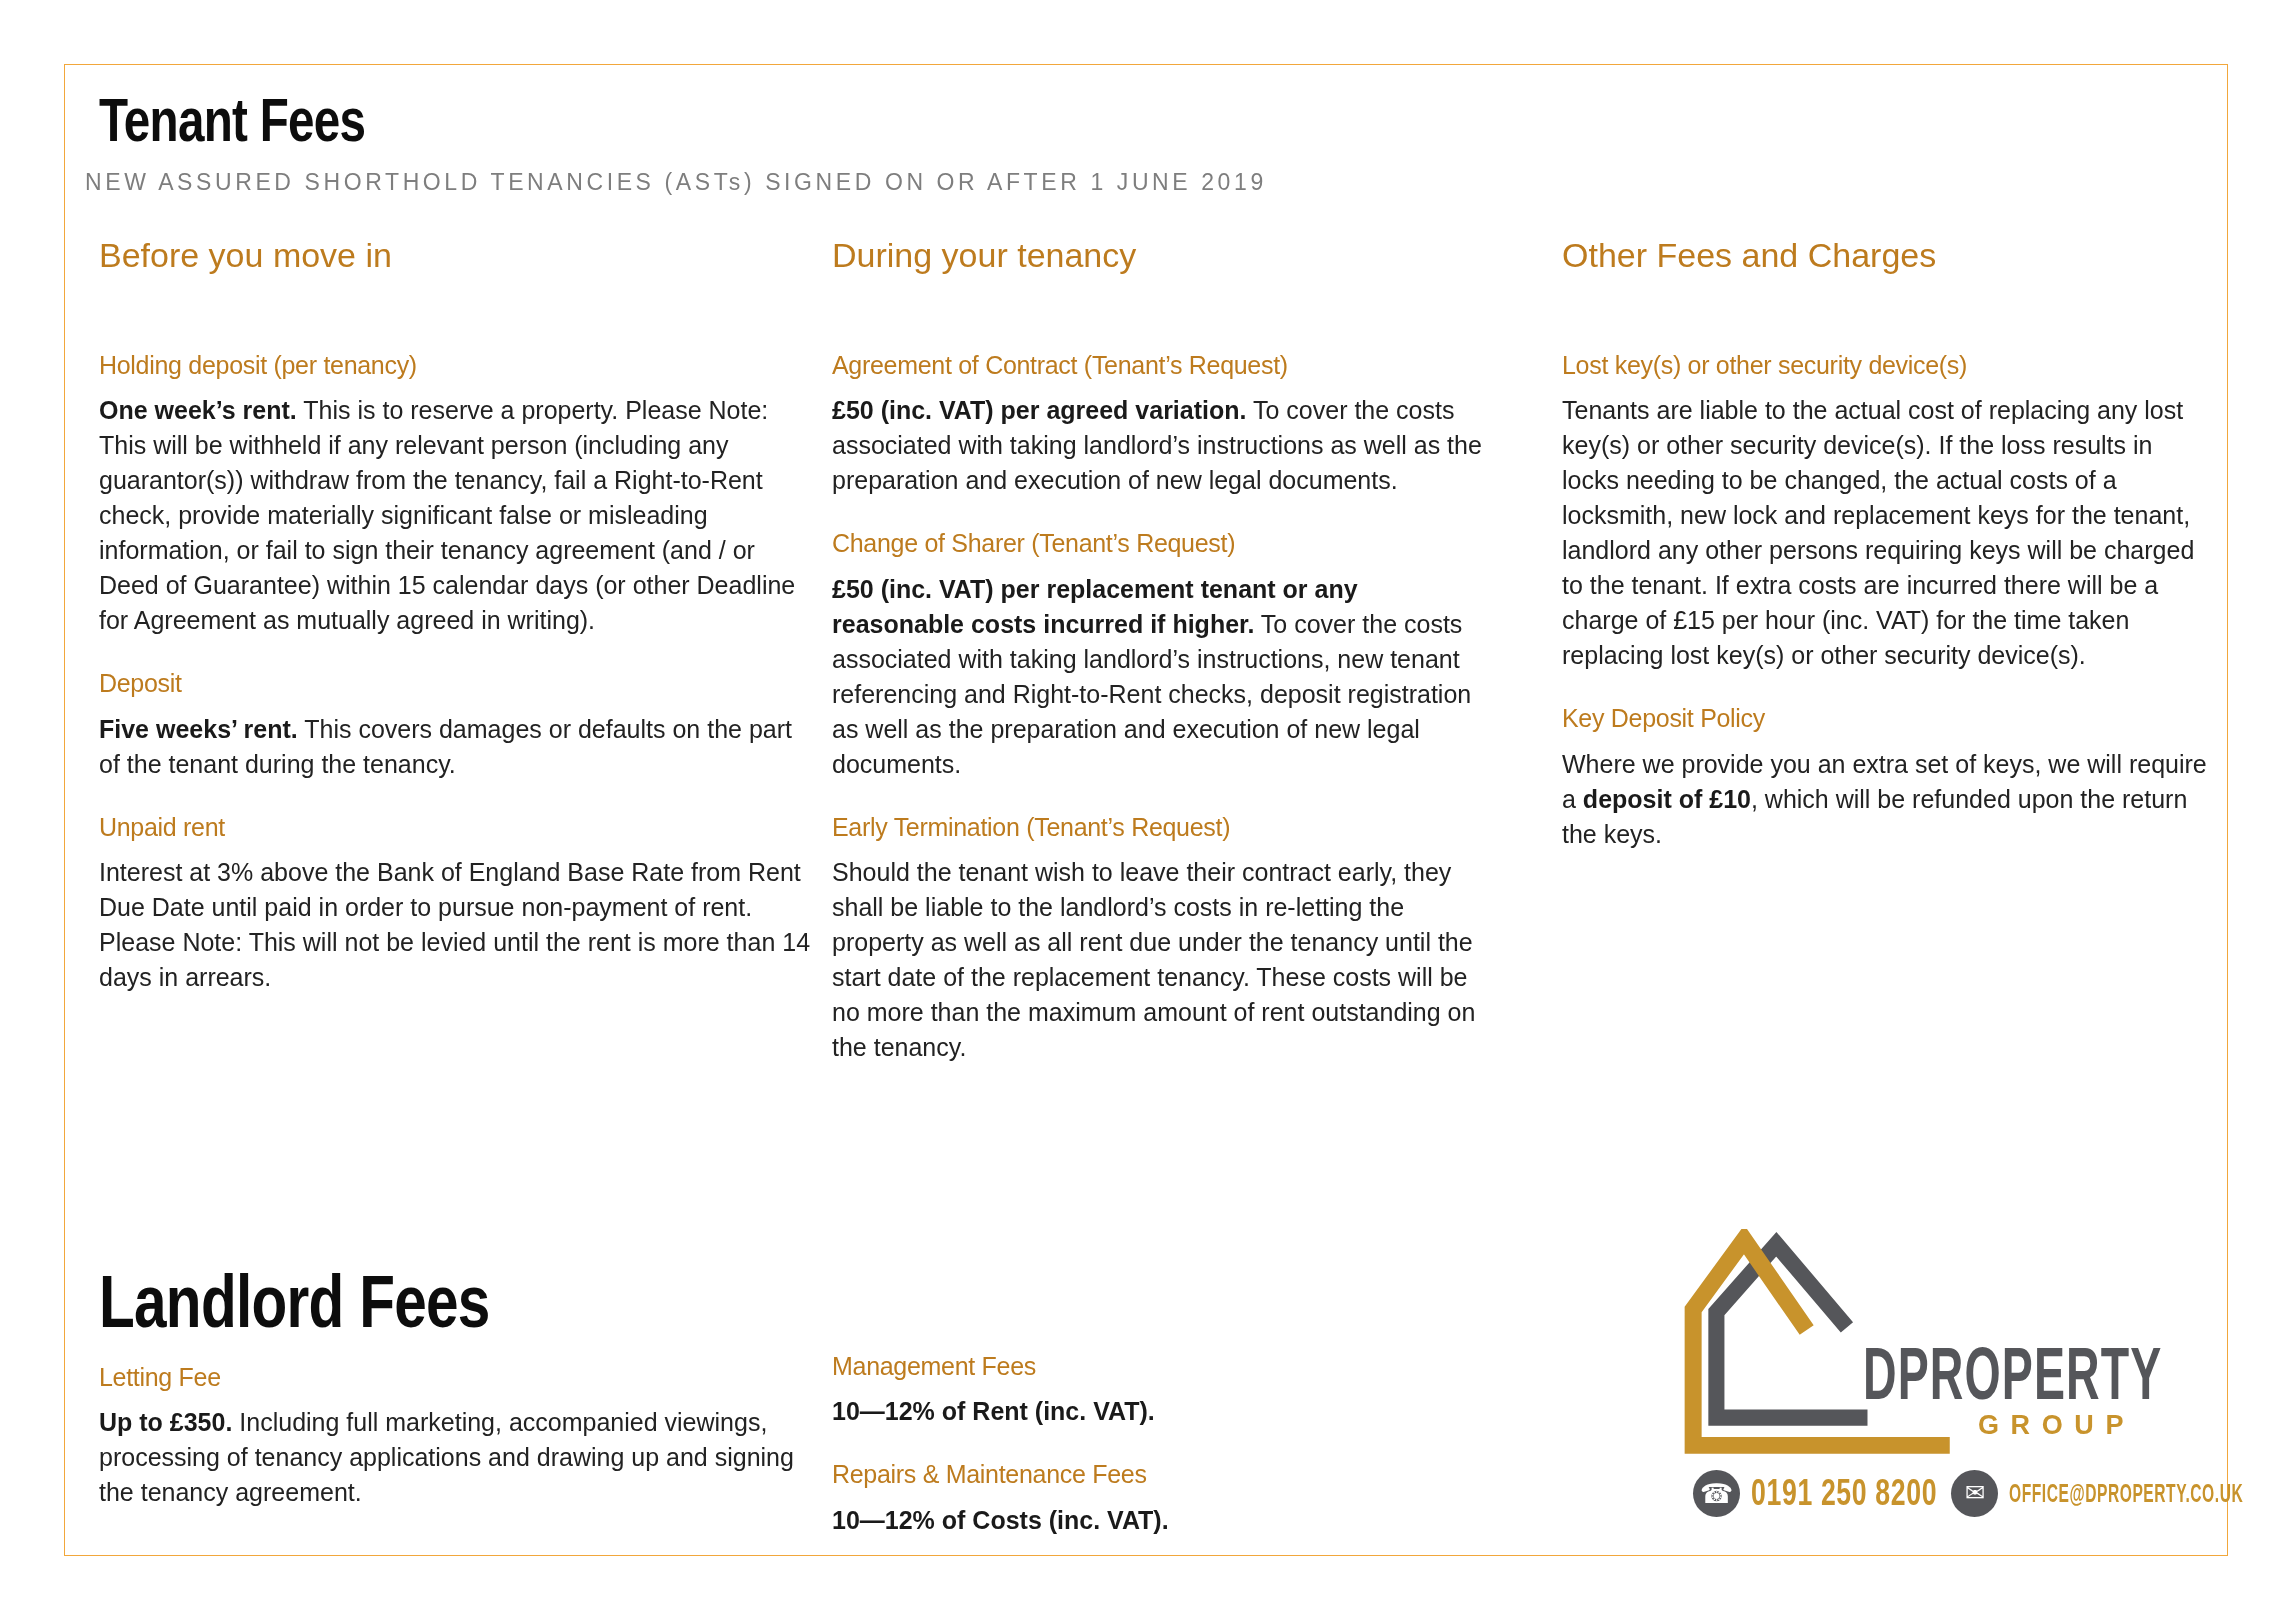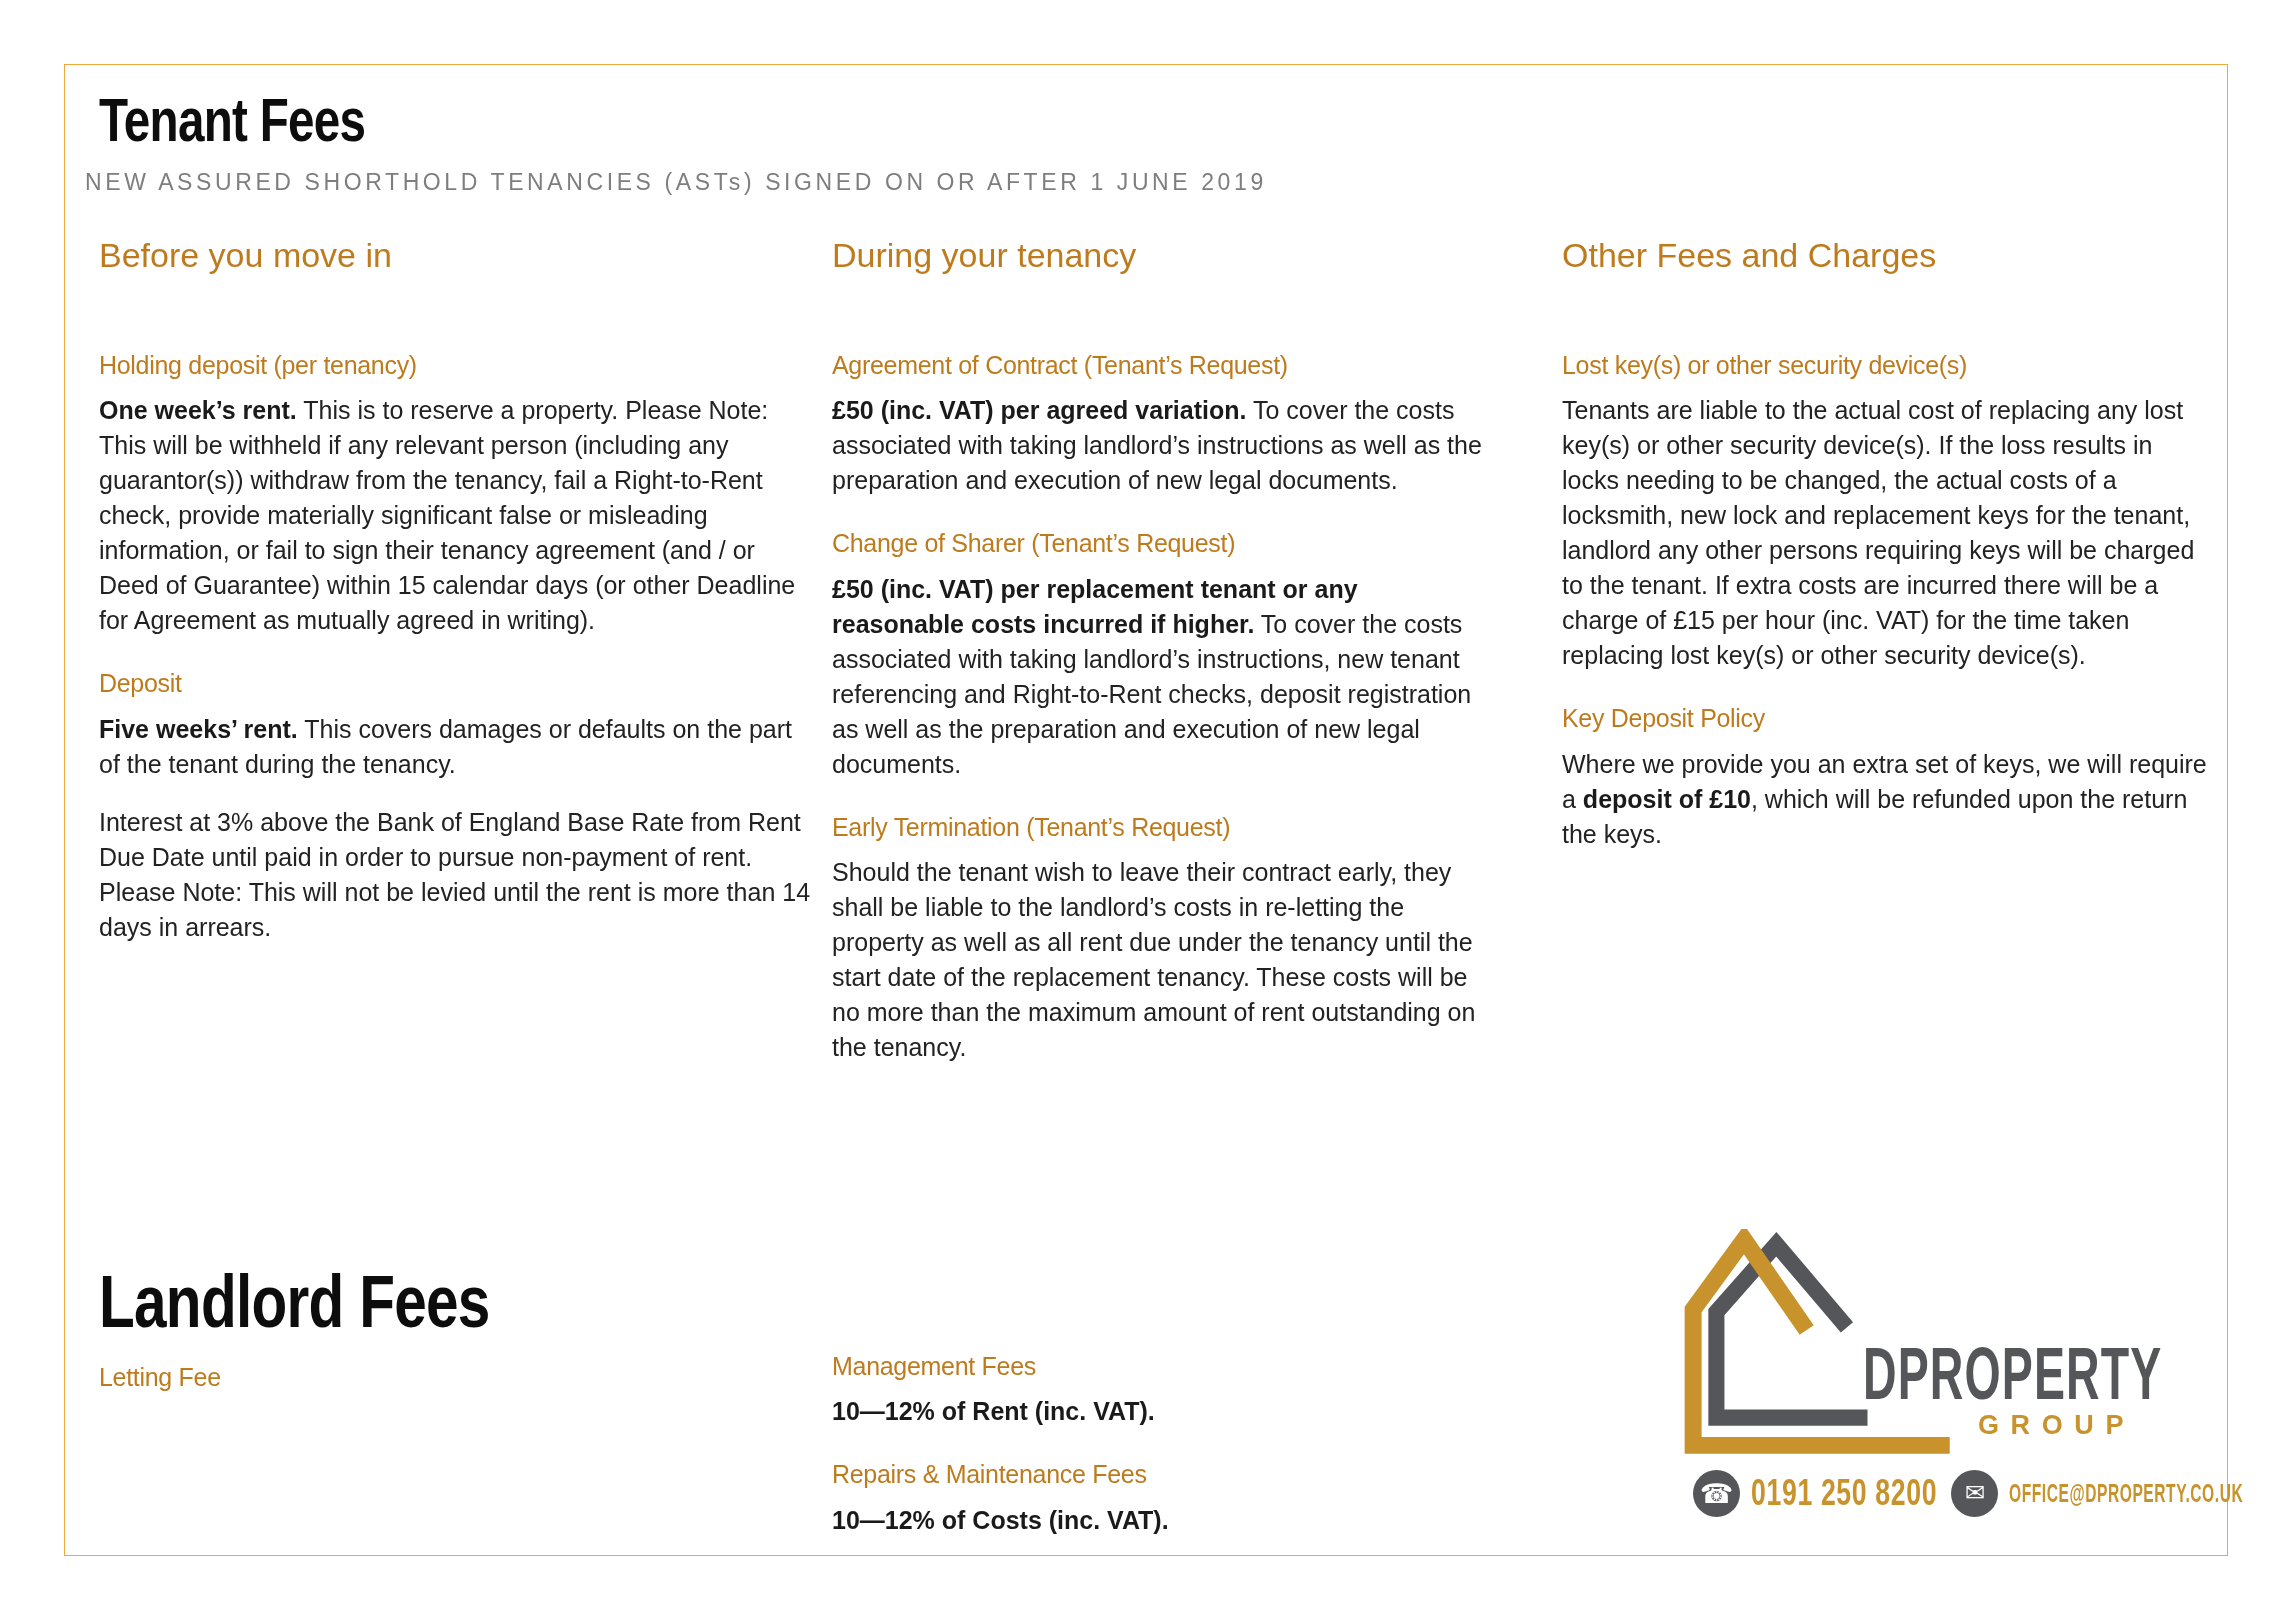--- a/index.html
+++ b/index.html
@@ -131,20 +131,21 @@
     <h2 class="col-heading">Before you move in</h2>
     <div class="sec">
       <h3>Holding deposit (per tenancy)</h3>
       <p><span></span><b>One week’s rent.</b><span> This is to reserve a property. Please Note: This will be withheld if any relevant person (including any guarantor(s)) withdraw from the tenancy, fail a Right-to-Rent check, provide materially significant false or misleading information, or fail to sign their tenancy agreement (and / or Deed of Guarantee) within 15 calendar days (or other Deadline for Agreement as mutually agreed in writing).</span></p>
     </div>
     <div class="sec">
       <h3>Deposit</h3>
       <p><span></span><b>Five weeks’ rent.</b><span> This covers damages or defaults on the part of the tenant during the tenancy.</span></p>
     </div>
     <div class="sec">
+      <h3>Unpaid rent</h3>
       <p><span>Interest at 3% above the Bank of England Base Rate from Rent Due Date until paid in order to pursue non-payment of rent. Please Note: This will not be levied until the rent is more than 14 days in arrears.</span><b></b><span></span></p>
     </div>
   </section>
 
   <section class="col col-2">
     <h2 class="col-heading">During your tenancy</h2>
     <div class="sec">
       <h3>Agreement of Contract (Tenant’s Request)</h3>
       <p><span></span><b>£50 (inc. VAT) per agreed variation.</b><span> To cover the costs associated with taking landlord’s instructions as well as the preparation and execution of new legal documents.</span></p>
     </div>
@@ -169,20 +170,21 @@
       <p><span>Where we provide you an extra set of keys, we will require a </span><b>deposit of £10</b><span>, which will be refunded upon the return the keys.</span></p>
     </div>
   </section>
 
   <section class="landlord-left">
     <h1 class="landlord-title">
       <span class="condense">Landlord Fees</span>
     </h1>
     <div class="sec">
       <h3>Letting Fee</h3>
+      <p><span></span><b>Up to £350.</b><span> Including full marketing, accompanied viewings, processing of tenancy applications and drawing up and signing the tenancy agreement.</span></p>
     </div>
   </section>
 
   <section class="landlord-right">
     <div class="sec">
       <h3>Management Fees</h3>
       <p><span></span><b>10—12% of Rent (inc. VAT).</b><span></span></p>
     </div>
     <div class="sec">
       <h3>Repairs &amp; Maintenance Fees</h3>

